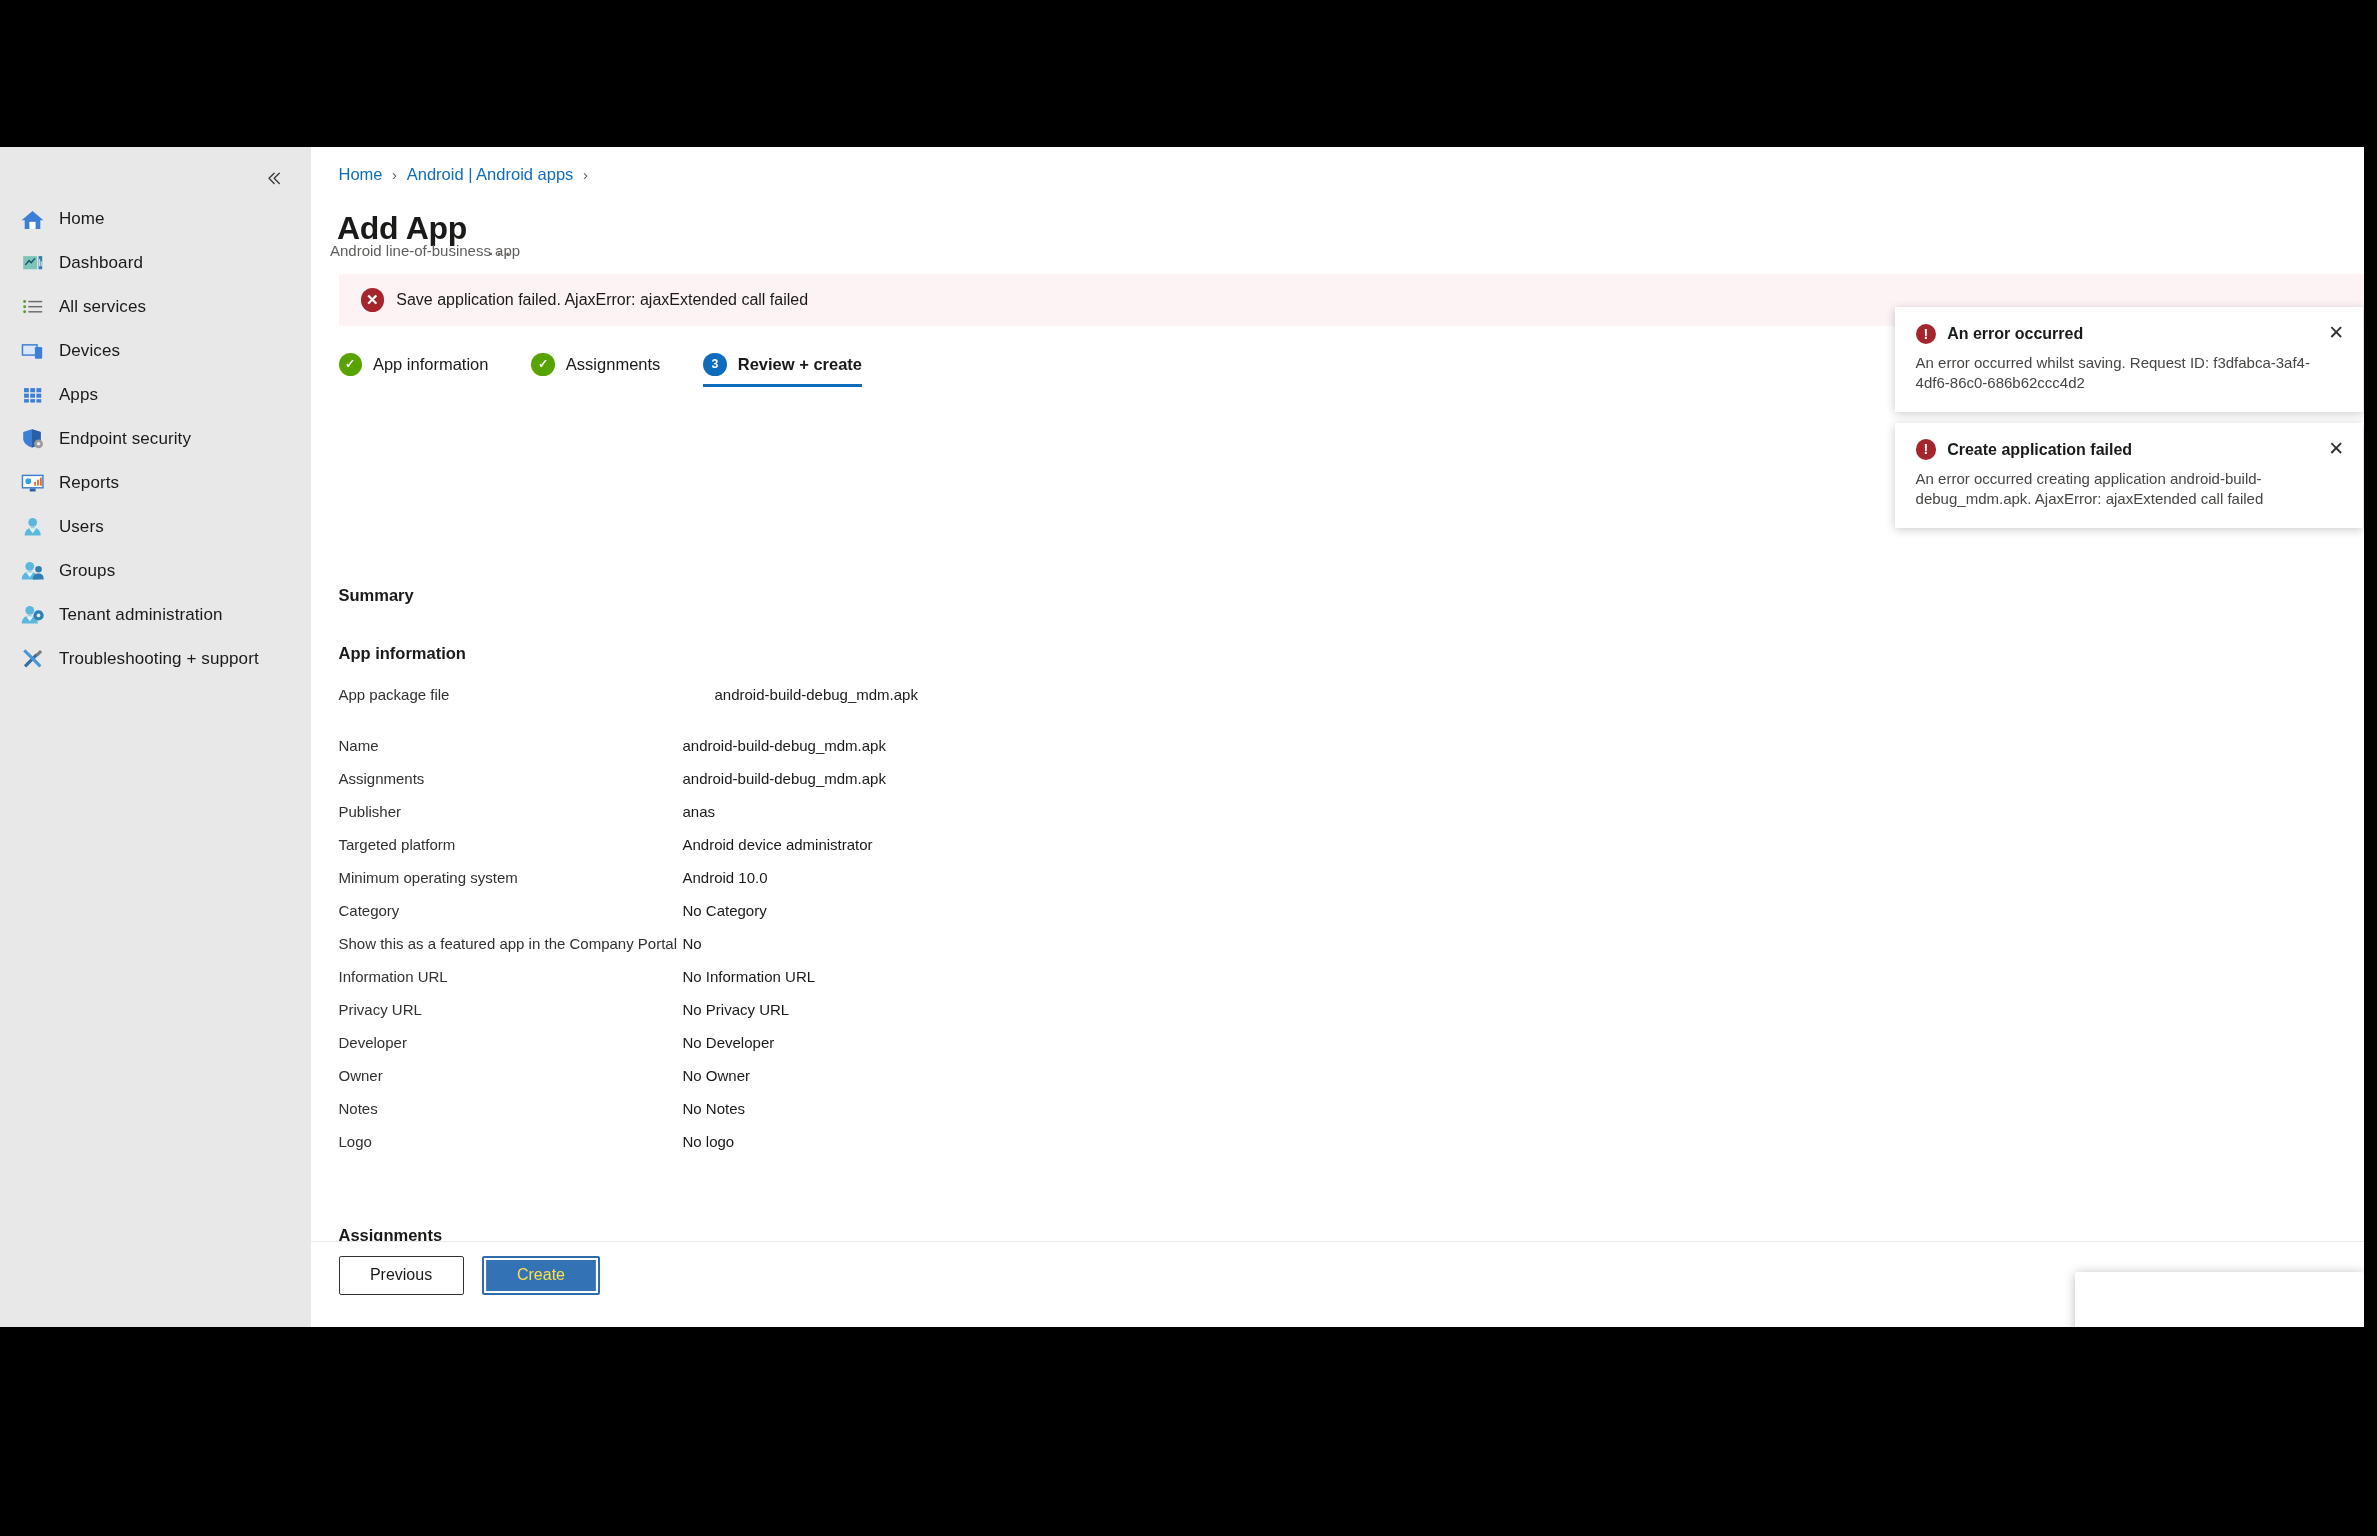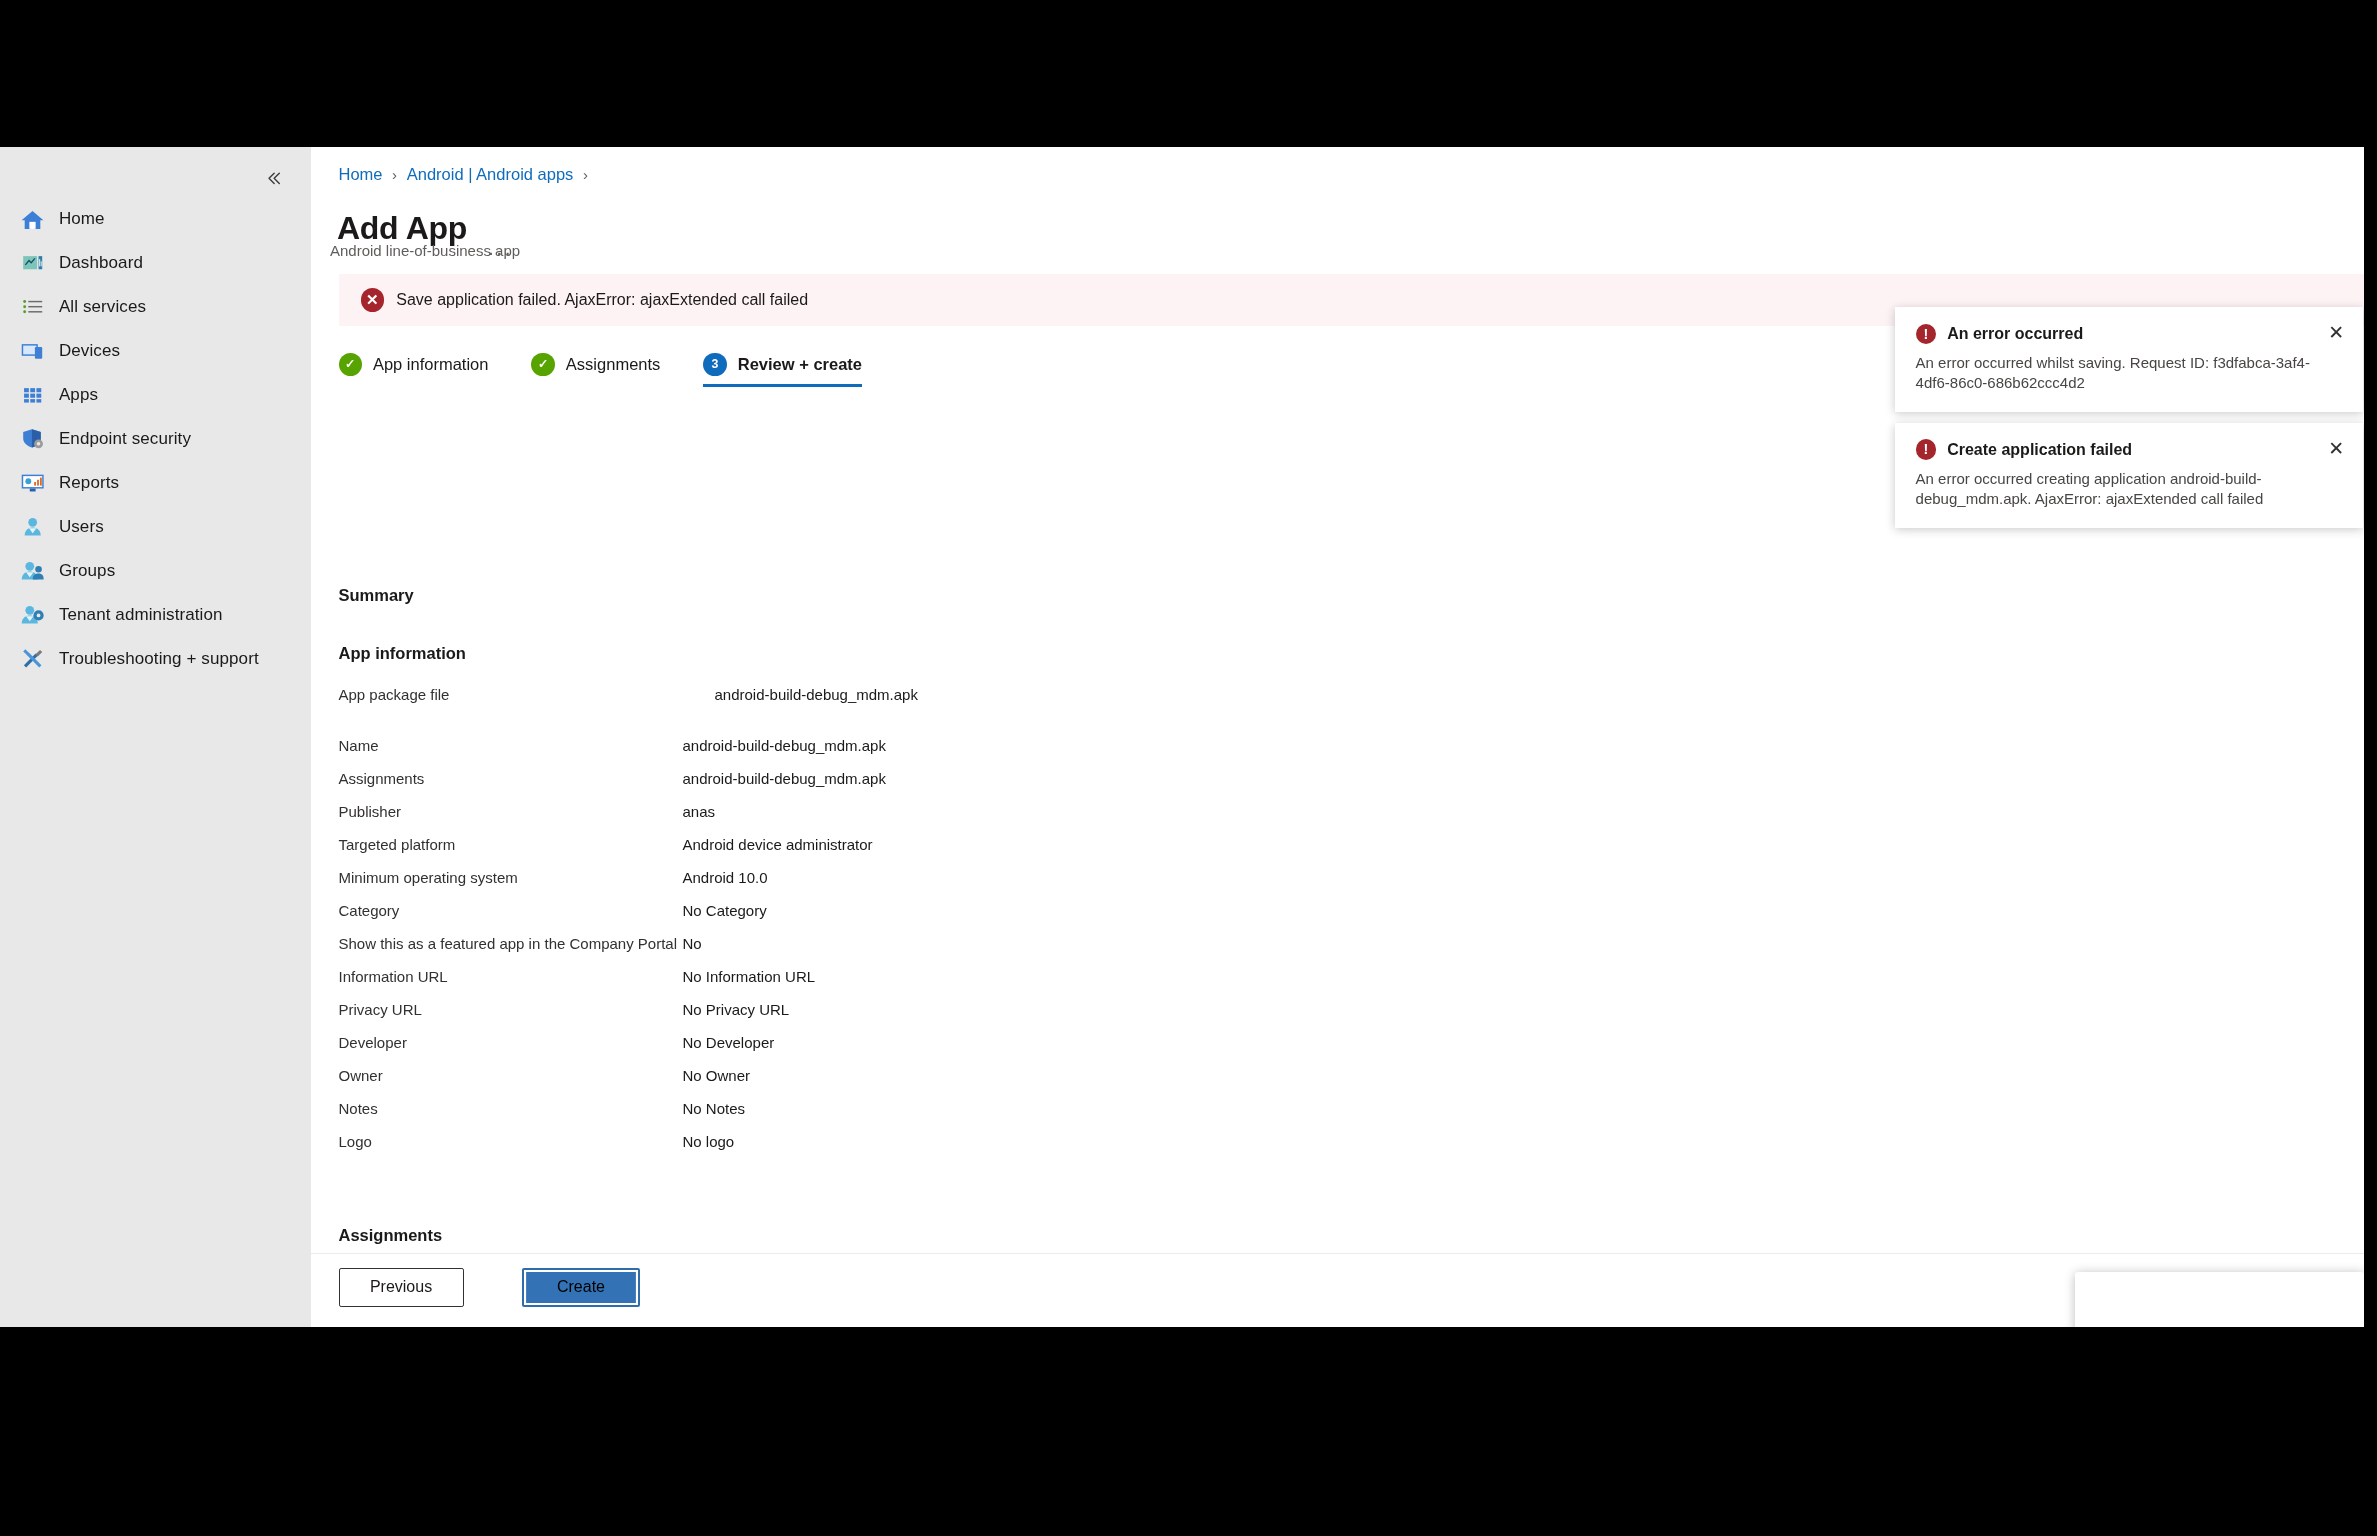--- a/index.html
+++ b/index.html
@@ -253,21 +253,21 @@
   .c1 { width: 158px; flex: 0 0 158px; }
   .c2 { width: 268px; flex: 0 0 268px; }
   .c3 { width: 275px; flex: 0 0 275px; }
   .c4 { width: 275px; flex: 0 0 275px; }
   .asg-row .c1 { padding-left: 23.4px; }
 
   
   #footer-bar {
     position: absolute;
     left: 0; bottom: 0;
-    width: 2053px; height: 74px;
+    width: 2053px; height: 86px;
     background: #ffffff;
     border-top: 1.4px solid #edebe9;
   }
   #btn-previous {
     position: absolute;
     left: 27.5px; top: 13.8px;
     width: 125px; height: 39px;
     background: #ffffff;
     border: 1.4px solid #323130;
     border-radius: 2.1px;
@@ -279,23 +279,22 @@
   #btn-create {
     position: absolute;
     left: 171px; top: 13.8px;
     width: 118px; height: 39px;
     background: #3373b5;
     border: 2.1px solid #2e6cab;
     border-radius: 2.1px;
     box-shadow: inset 0 0 0 2.1px #ffffff;
     font-family: "Liberation Sans", sans-serif;
     font-size: 16px;
-    color: #000000;
-    cursor: pointer;
-    margin-left: 40px;
+    color: #fde047;
+    cursor: pointer;
   }
 
   
   #bottom-shadow-panel {
     position: absolute;
     right: 0; bottom: -6.9px;
     width: 289px; height: 62px;
     background: #ffffff;
     border-radius: 2.8px;
     box-shadow: 0 1.4px 11px rgba(0,0,0,0.26);

